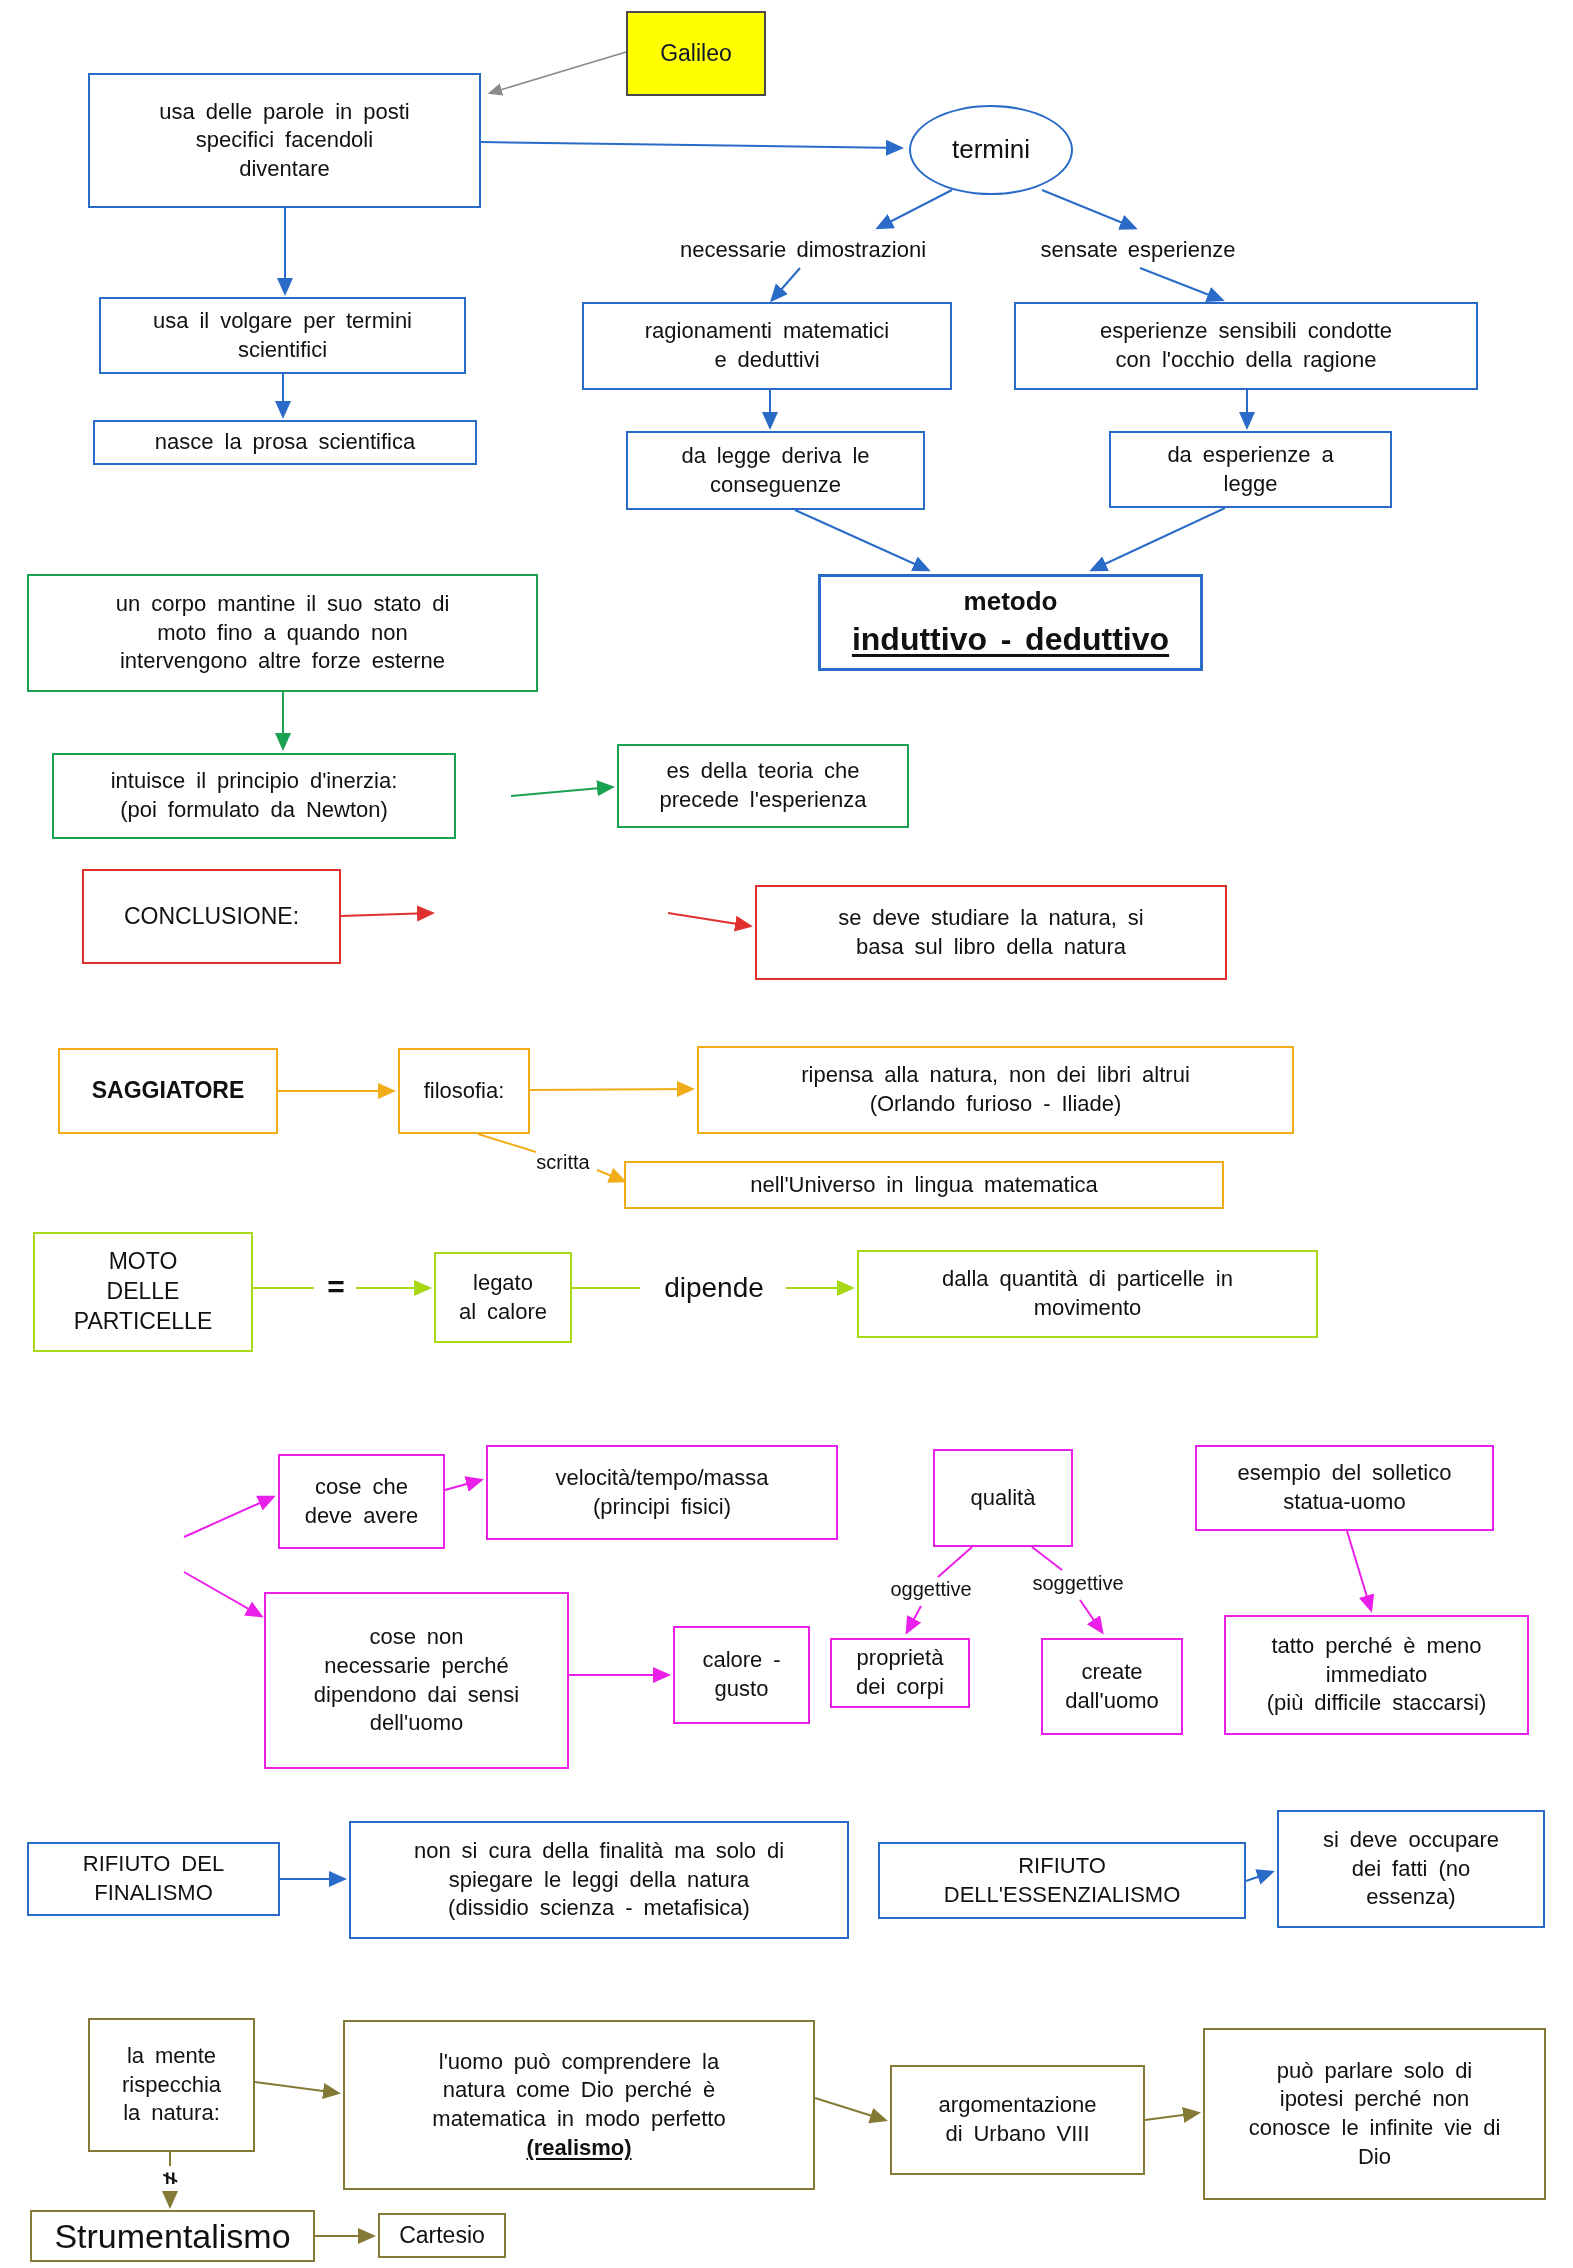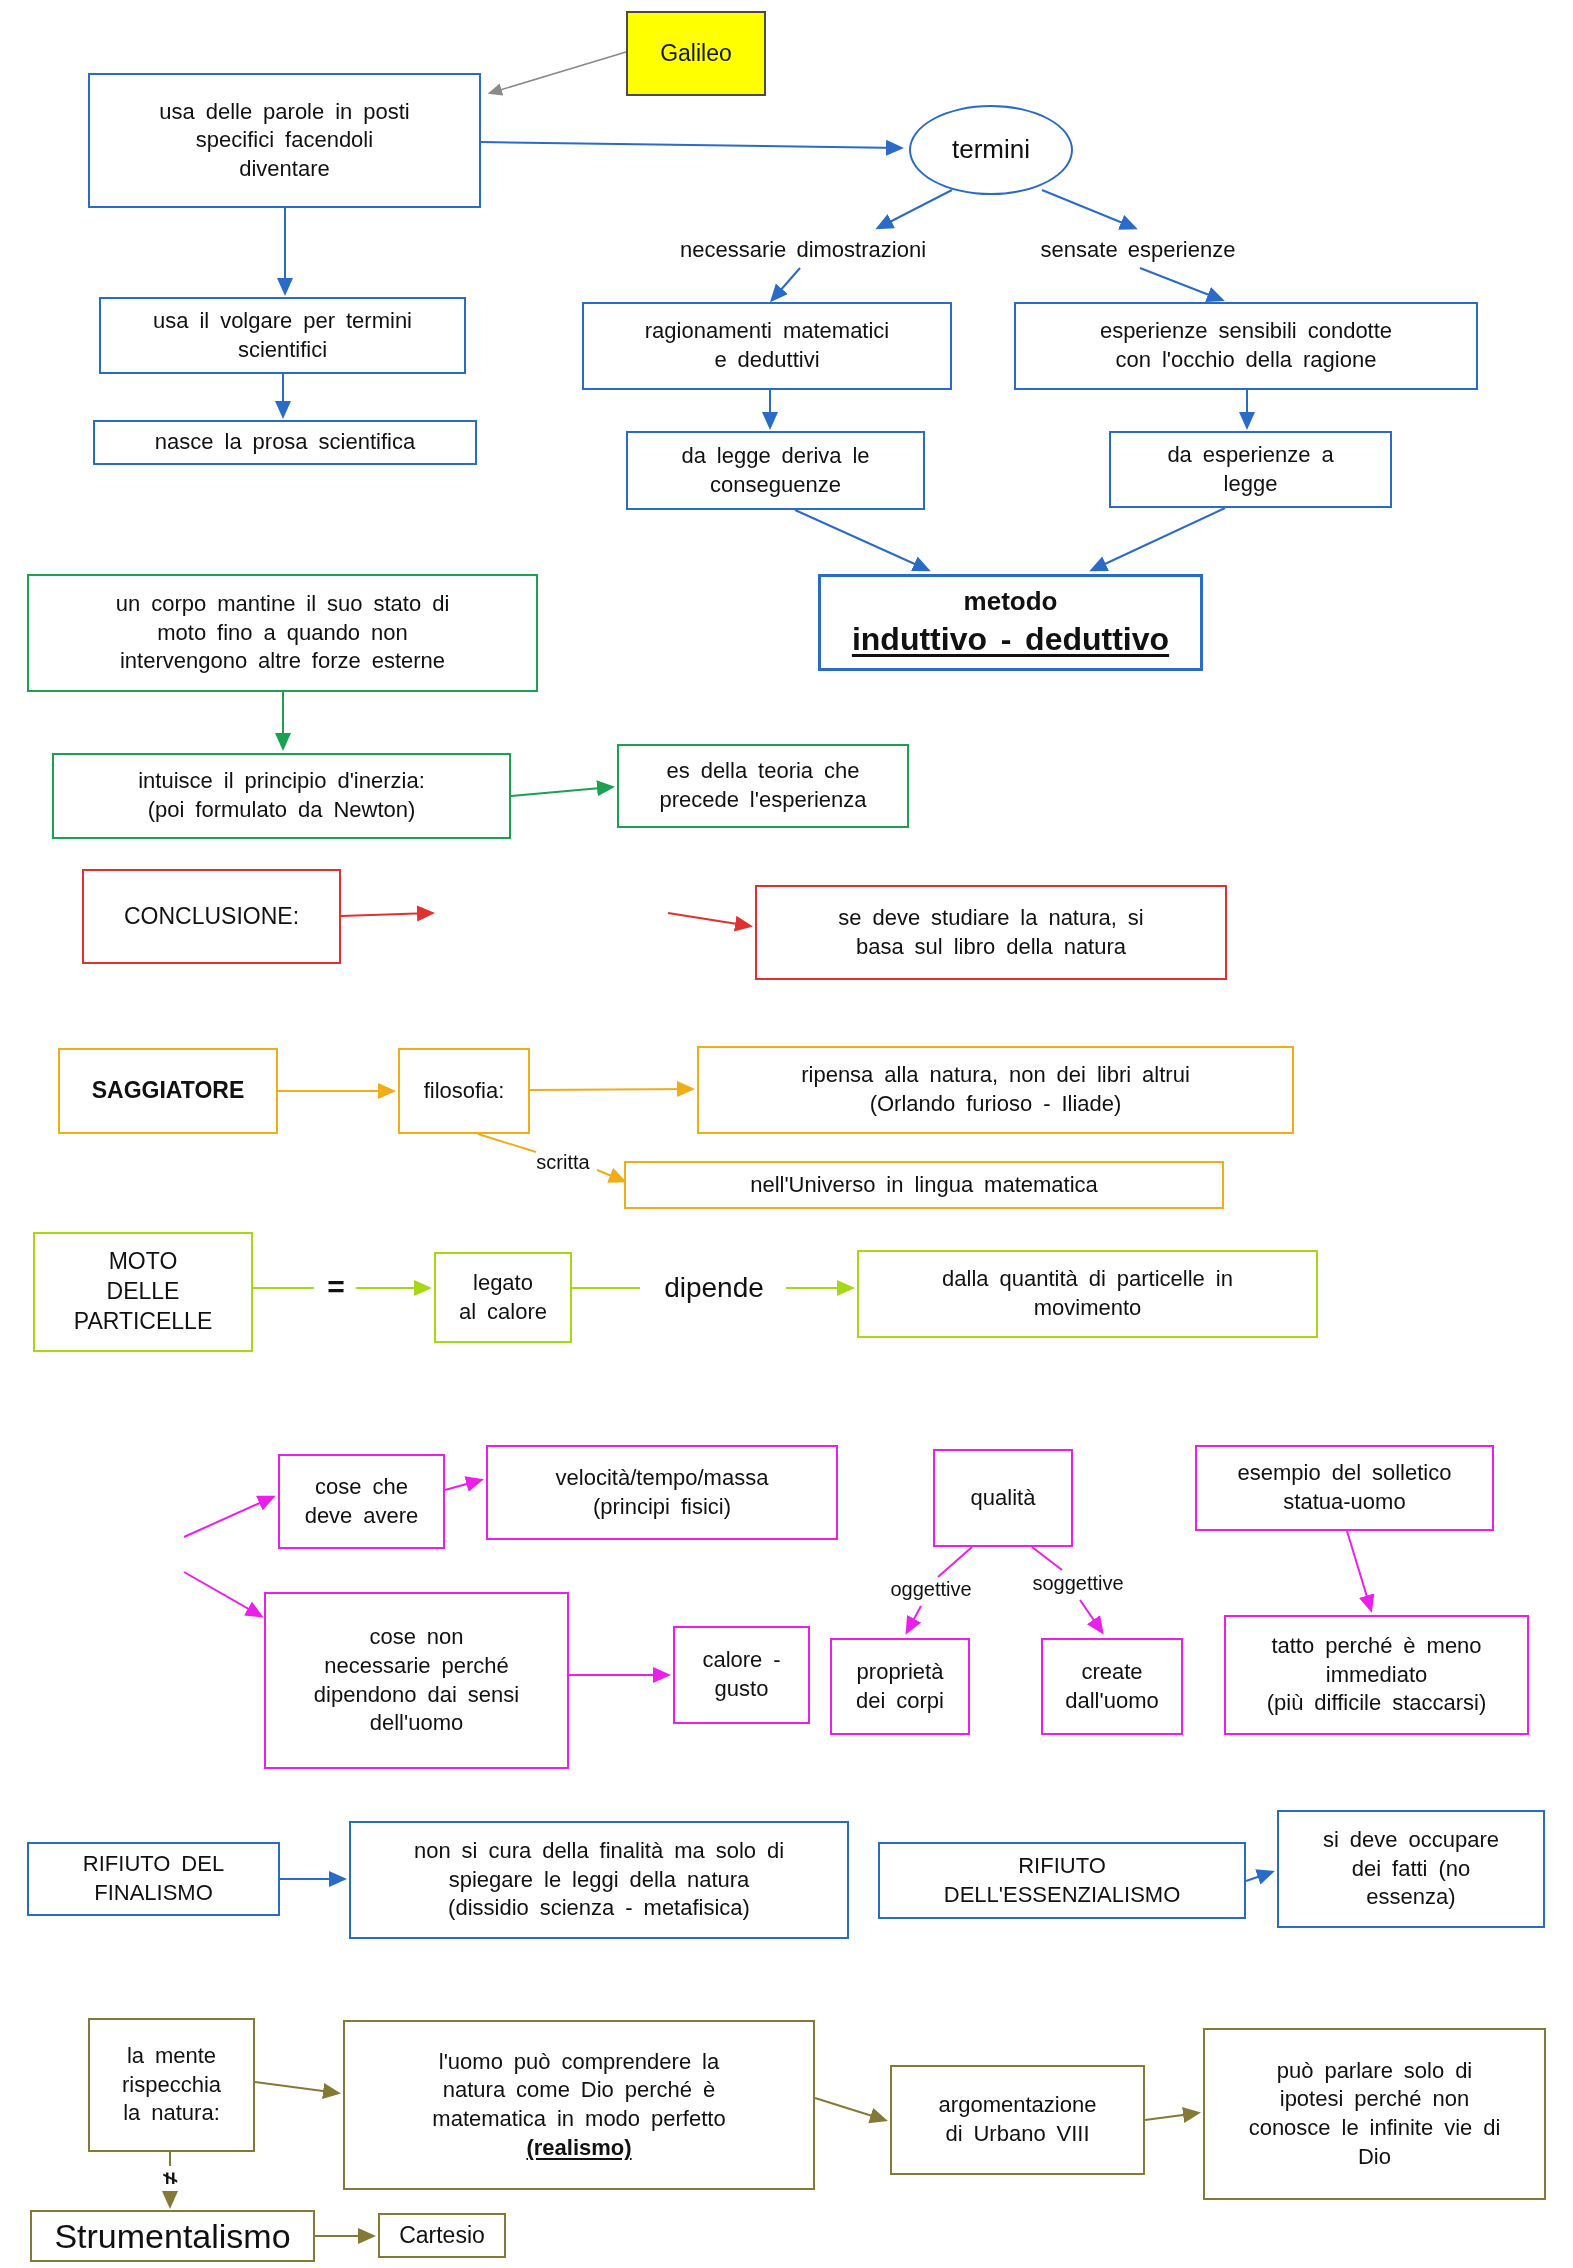--- a/index.html
+++ b/index.html
@@ -163,21 +163,21 @@
   <div class="node blue" style="left:1109px;top:431px;width:283px;height:77px;">da esperienze a
 legge</div>
   <div class="node blue" style="left:818px;top:574px;width:385px;height:97px;border-width:3px;">
     <span class="metodo-l1">metodo</span>
     <span class="metodo-l2">induttivo - deduttivo</span>
   </div>
 
   <div class="node green" style="left:27px;top:574px;width:511px;height:118px;">un corpo mantine il suo stato di
 moto fino a quando non
 intervengono altre forze esterne</div>
-  <div class="node green" style="left:52px;top:753px;width:459px;height:86px;">intuisce il principio d'inerzia:
+  <div class="node green" style="left:52px;top:753px;width:404px;height:86px;">intuisce il principio d'inerzia:
 (poi formulato da Newton)</div>
   <div class="node green" style="left:617px;top:744px;width:292px;height:84px;">es della teoria che
 precede l'esperienza</div>
 
   <div class="node red big" style="left:82px;top:869px;width:259px;height:95px;">CONCLUSIONE:</div>
   <div class="node red" style="left:755px;top:885px;width:472px;height:95px;">se deve studiare la natura, si
 basa sul libro della natura</div>
 
   <div class="node orange bold big" style="left:58px;top:1048px;width:220px;height:86px;">SAGGIATORE</div>
   <div class="node orange" style="left:398px;top:1048px;width:132px;height:86px;">filosofia:</div>
@@ -202,21 +202,21 @@
 (principi fisici)</div>
   <div class="node magenta" style="left:264px;top:1592px;width:305px;height:177px;">cose non
 necessarie perché
 dipendono dai sensi
 dell'uomo</div>
   <div class="node magenta" style="left:673px;top:1626px;width:137px;height:98px;">calore -
 gusto</div>
   <div class="node magenta" style="left:933px;top:1449px;width:140px;height:98px;">qualità</div>
   <div class="label small" style="left:876px;top:1574px;width:110px;height:30px;">oggettive</div>
   <div class="label small" style="left:1018px;top:1568px;width:120px;height:30px;">soggettive</div>
-  <div class="node magenta" style="left:830px;top:1638px;width:140px;height:97px;">proprietà
+  <div class="node magenta" style="left:830px;top:1638px;width:140px;height:70px;">proprietà
 dei corpi</div>
   <div class="node magenta" style="left:1041px;top:1638px;width:142px;height:97px;">create
 dall'uomo</div>
   <div class="node magenta" style="left:1195px;top:1445px;width:299px;height:86px;">esempio del solletico
 statua-uomo</div>
   <div class="node magenta" style="left:1224px;top:1615px;width:305px;height:120px;">tatto perché è meno
 immediato
 (più difficile staccarsi)</div>
 
   <div class="node blue" style="left:27px;top:1842px;width:253px;height:74px;">RIFIUTO DEL

